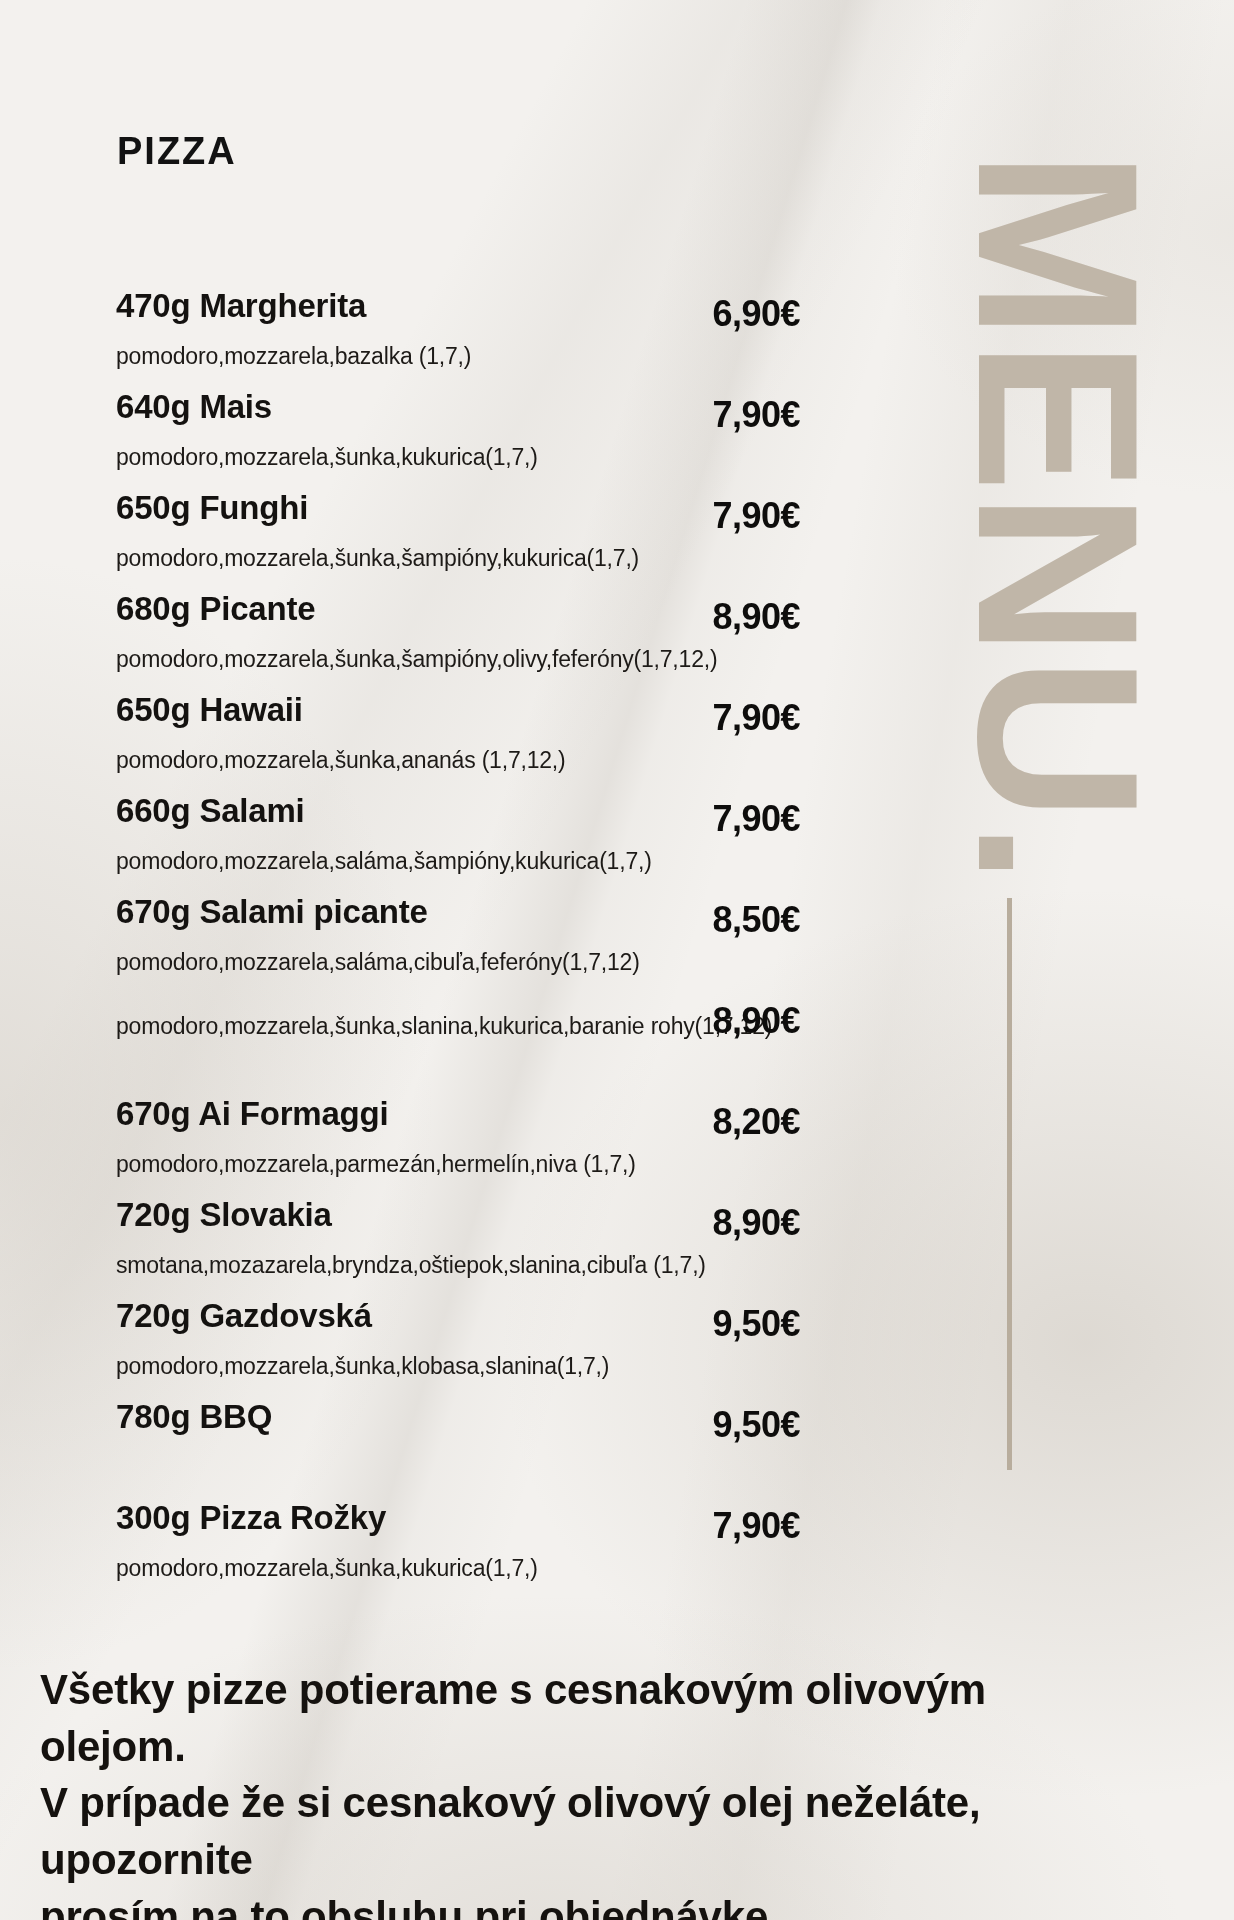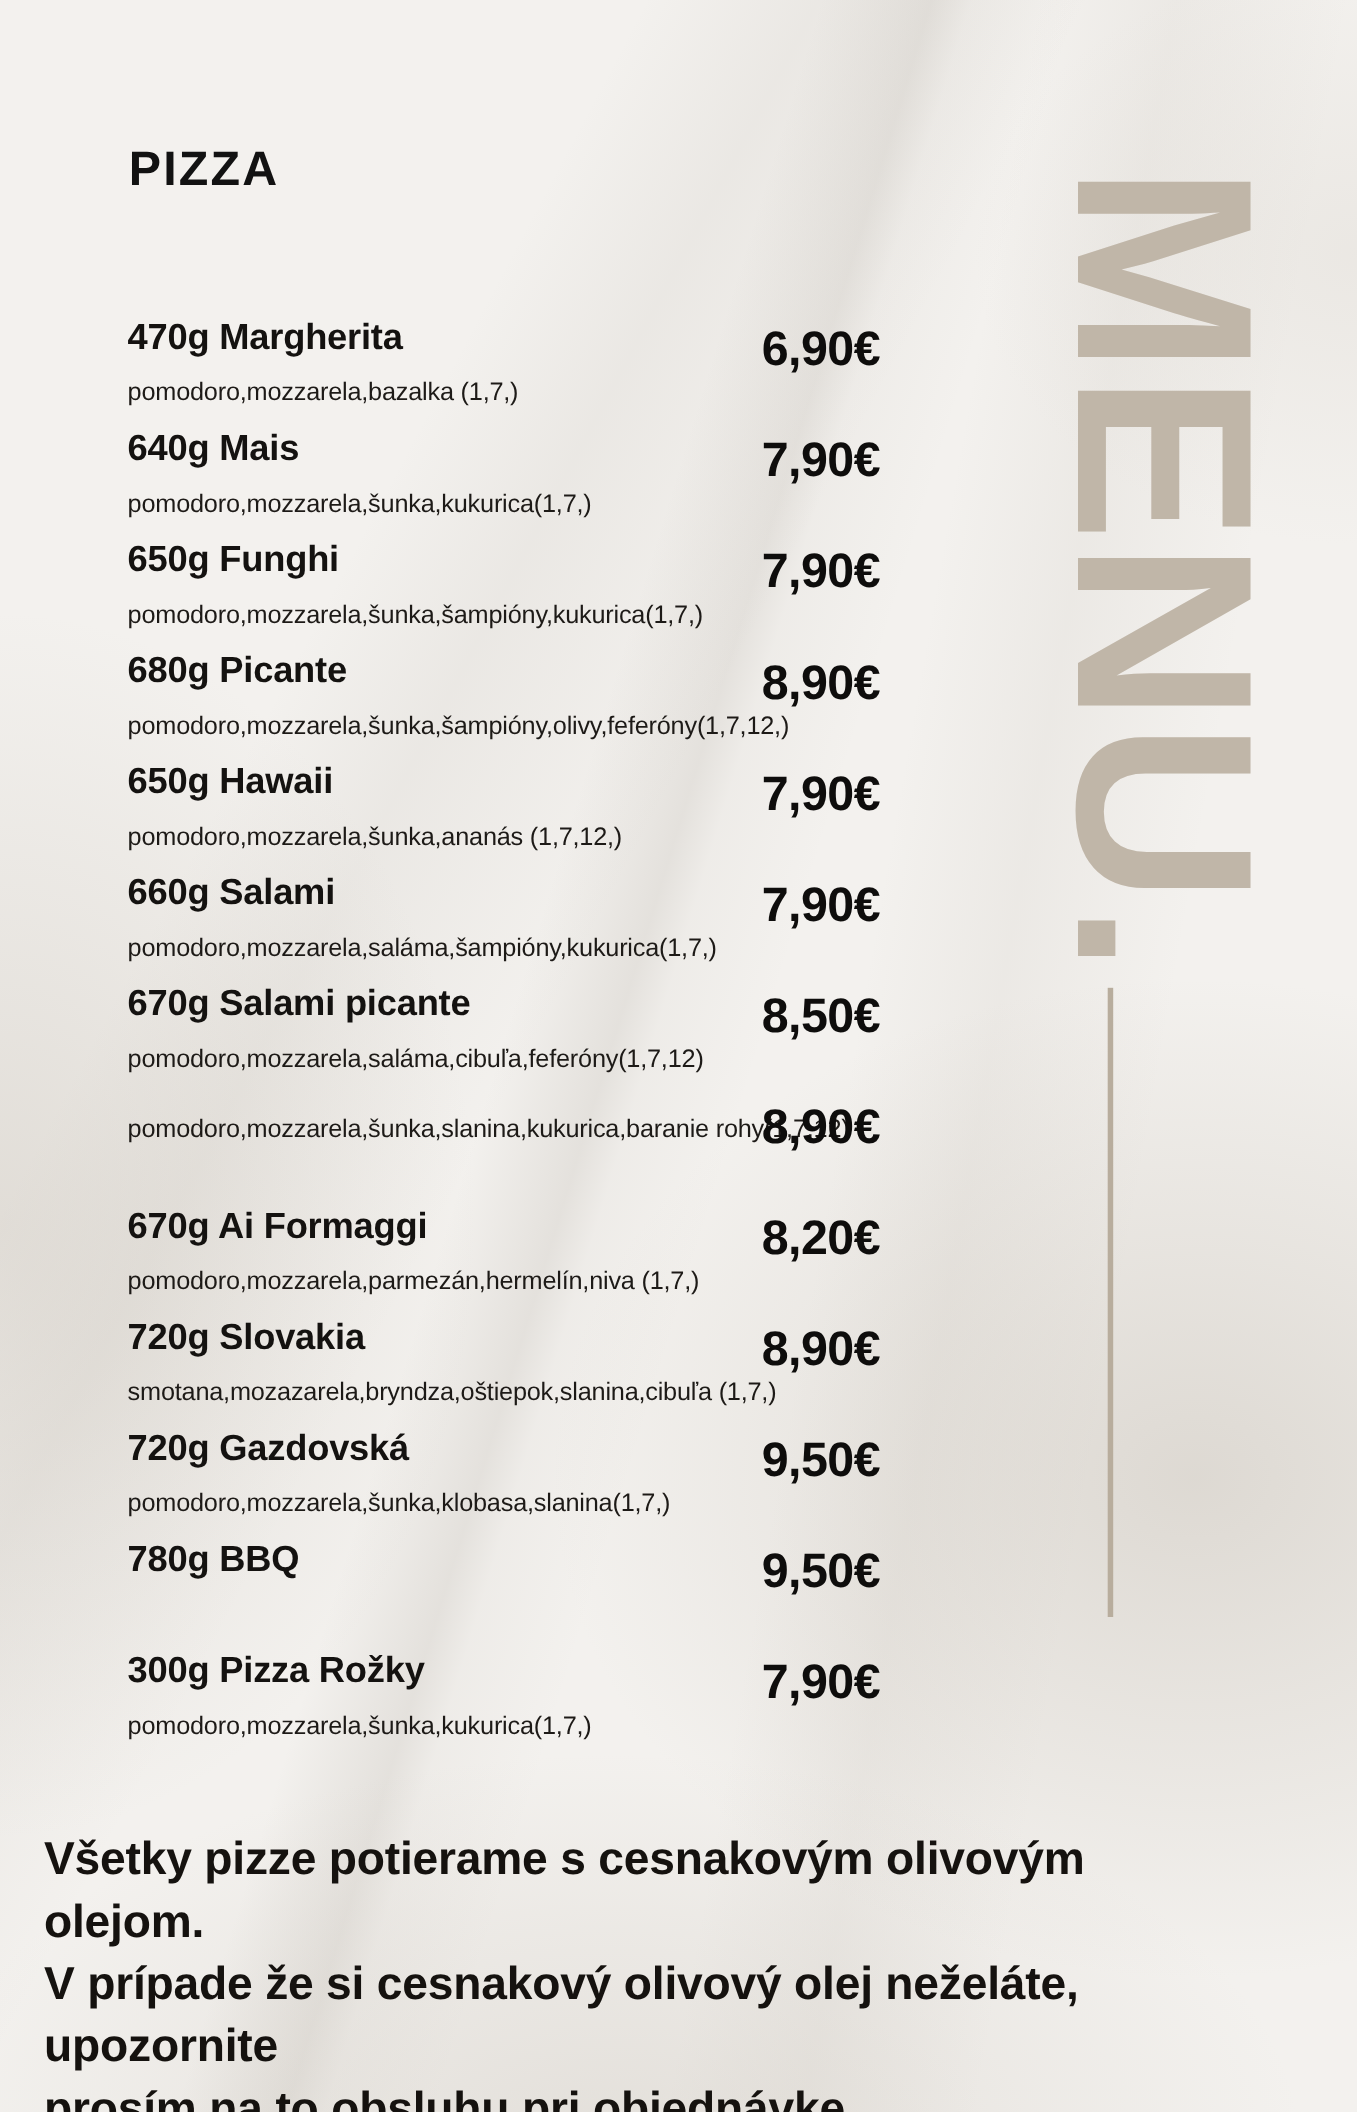--- a/index.html
+++ b/index.html
@@ -20,39 +20,39 @@
       radial-gradient(900px 520px at 45% 102%, rgba(196,189,179,0.35), transparent 70%),
       radial-gradient(500px 380px at 100% 12%, rgba(210,204,195,0.25), transparent 70%),
       linear-gradient(107deg, transparent 41%, rgba(150,142,130,0.16) 46.5%, rgba(150,142,130,0.05) 48.5%, transparent 54%),
       linear-gradient(118deg, transparent 26%, rgba(160,152,140,0.10) 33%, transparent 44%),
       linear-gradient(100deg, transparent 60%, rgba(170,162,150,0.10) 68%, transparent 78%);
   }
   .content{position:relative;z-index:1;}
   .title{
     position:absolute;left:117px;top:132px;
     margin:0;
-    font-size:44px;font-weight:700;letter-spacing:2px;
+    font-size:38px;font-weight:700;letter-spacing:2px;
     line-height:1;color:#121212;
   }
   .items{
     position:absolute;left:116px;top:288px;width:684px;
     display:flex;flex-direction:column;justify-content:center;
   }
   .item{position:relative;height:101px;}
   .item-name{
     font-size:33px;font-weight:700;line-height:1.12;
     white-space:nowrap;color:#141210;letter-spacing:-0.2px;
   }
   .item-desc{
     margin-top:18px;font-size:23px;font-weight:400;line-height:1.2;
     white-space:nowrap;color:#1d1a17;letter-spacing:-0.2px;
   }
   .item-price{
     position:absolute;right:0;top:5px;
-    font-size:44px;font-weight:700;letter-spacing:-0.5px;
+    font-size:36px;font-weight:700;letter-spacing:-0.5px;
     color:#0e0d0c;white-space:nowrap;
   }
   .watermark{
     position:absolute;left:975px;top:150px;
     writing-mode:vertical-rl;text-orientation:mixed;
     font-size:228px;font-weight:700;line-height:0.73;
     letter-spacing:0;
     color:#c0b6a8;
     white-space:nowrap;
     user-select:none;

